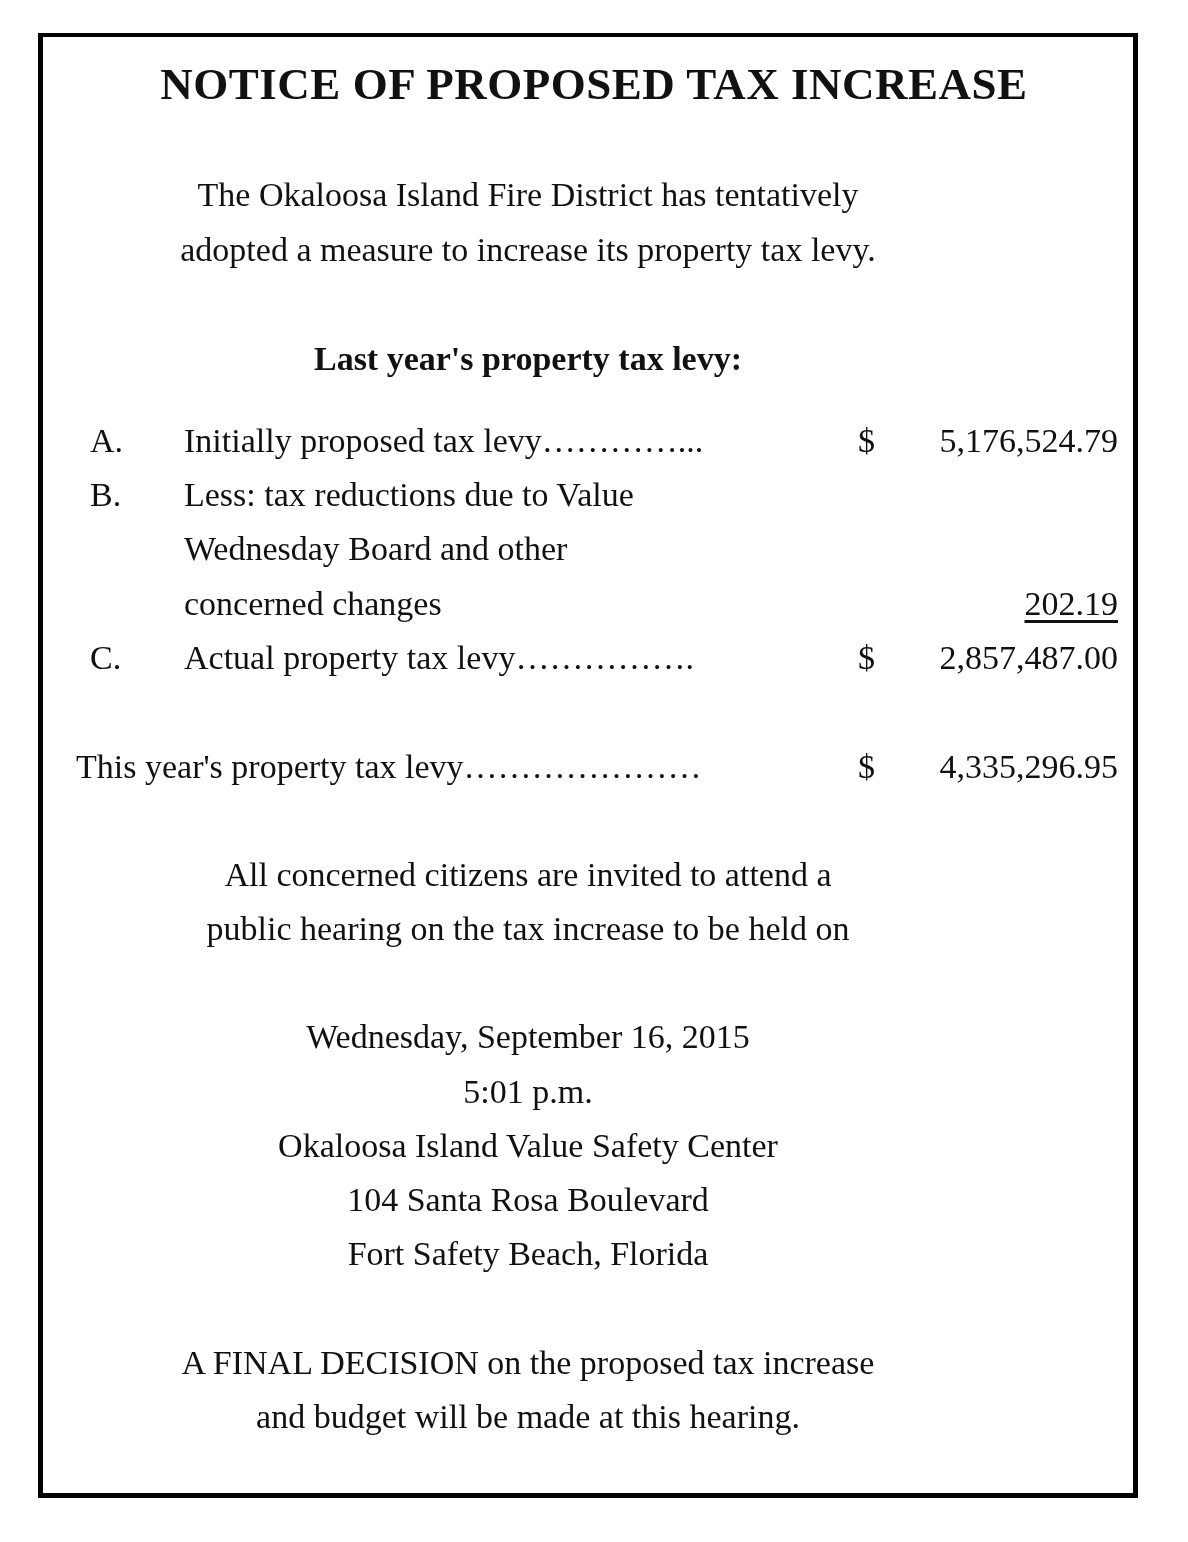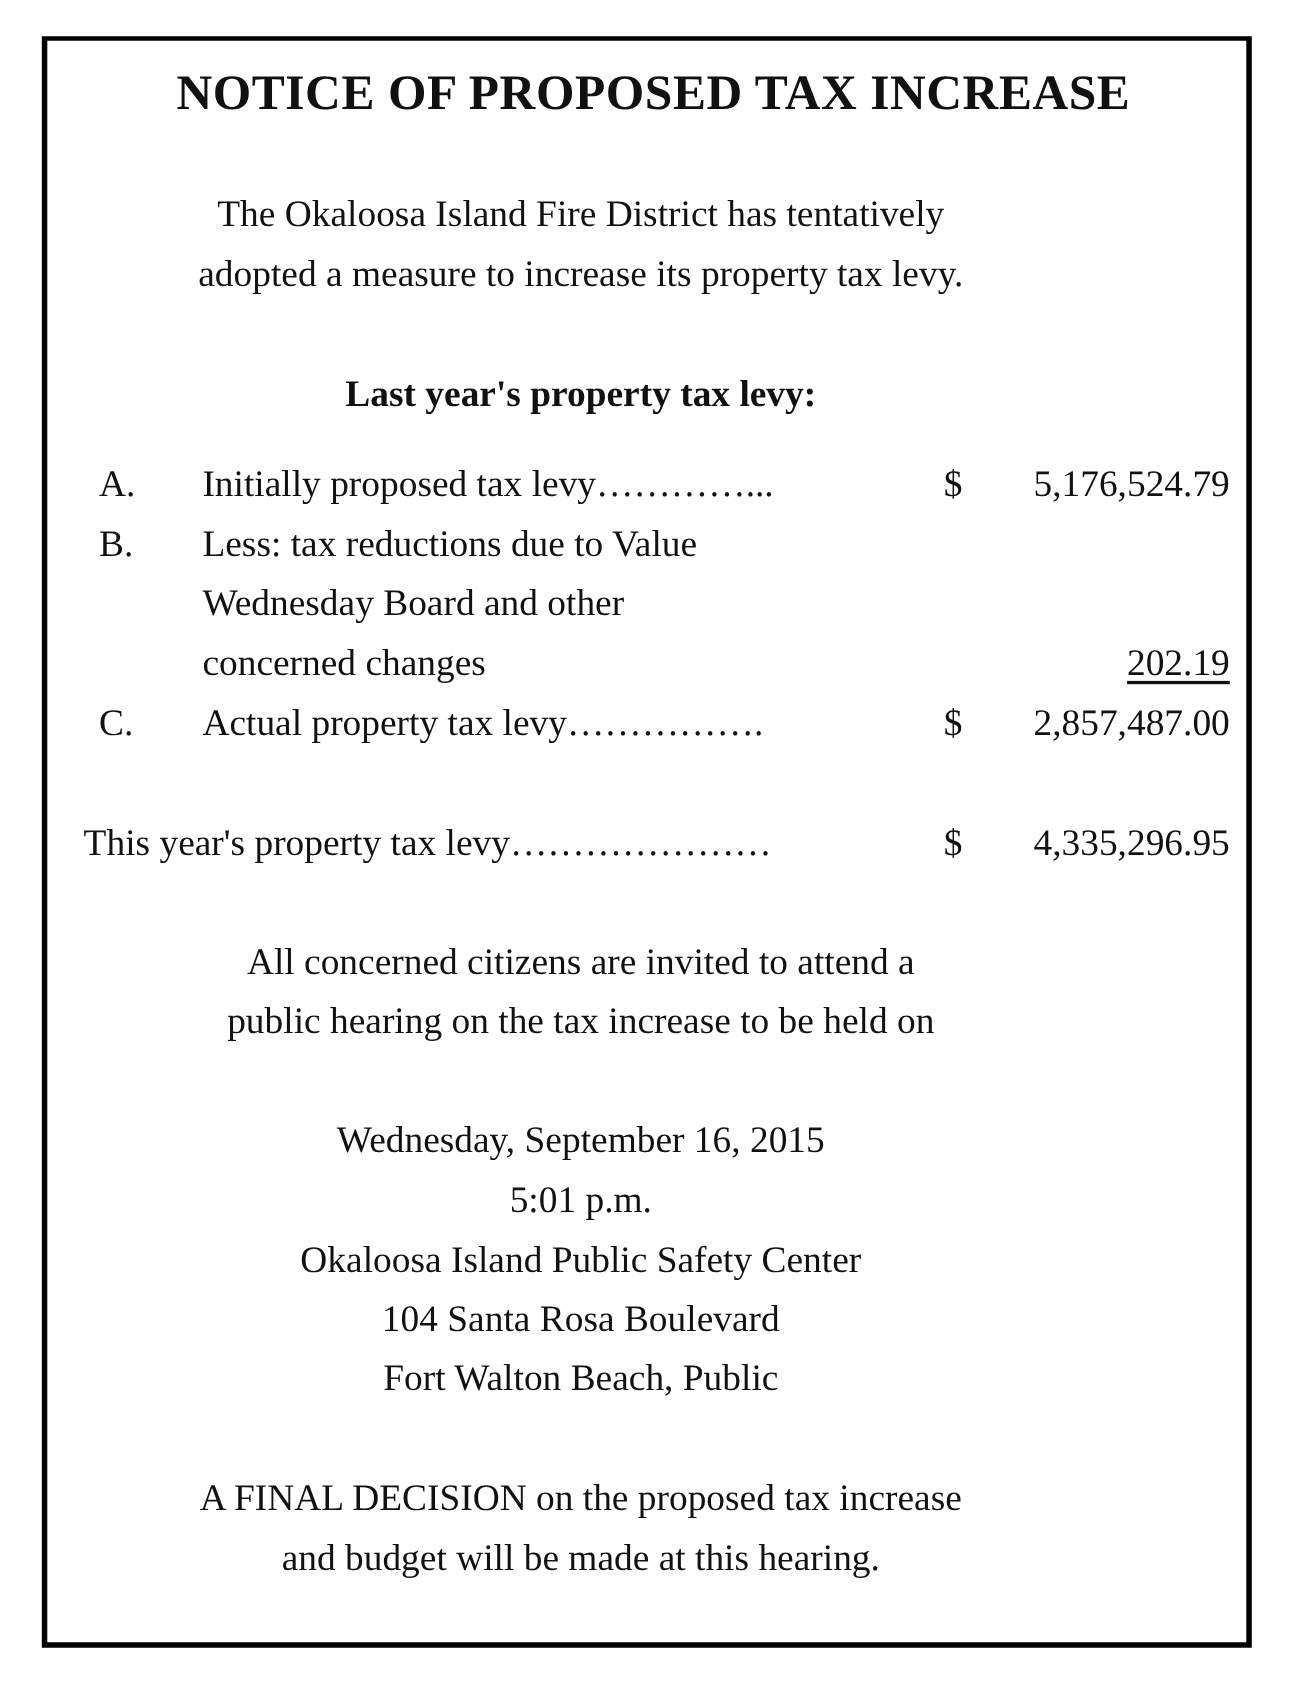--- a/index.html
+++ b/index.html
@@ -45,18 +45,18 @@
 
 <div class="row" style="top:740px; left:76px">This year's property tax levy…………………</div>
 <div class="row dollar" style="top:740px">$</div>
 <div class="row amount" style="top:740px">4,335,296.95</div>
 
 <div class="center" style="top:848px">All concerned citizens are invited to attend a</div>
 <div class="center" style="top:902px">public hearing on the tax increase to be held on</div>
 
 <div class="center" style="top:1010px">Wednesday, September 16, 2015</div>
 <div class="center" style="top:1065px">5:01 p.m.</div>
-<div class="center" style="top:1119px">Okaloosa Island Public Safety Center</div>
+<div class="center" style="top:1119px">Okaloosa Island Value Safety Center</div>
 <div class="center" style="top:1173px">104 Santa Rosa Boulevard</div>
-<div class="center" style="top:1227px">Fort Walton Beach, Public</div>
+<div class="center" style="top:1227px">Fort Safety Beach, Florida</div>
 
 <div class="center" style="top:1336px">A FINAL DECISION on the proposed tax increase</div>
 <div class="center" style="top:1390px">and budget will be made at this hearing.</div>
 
 </body></html>

